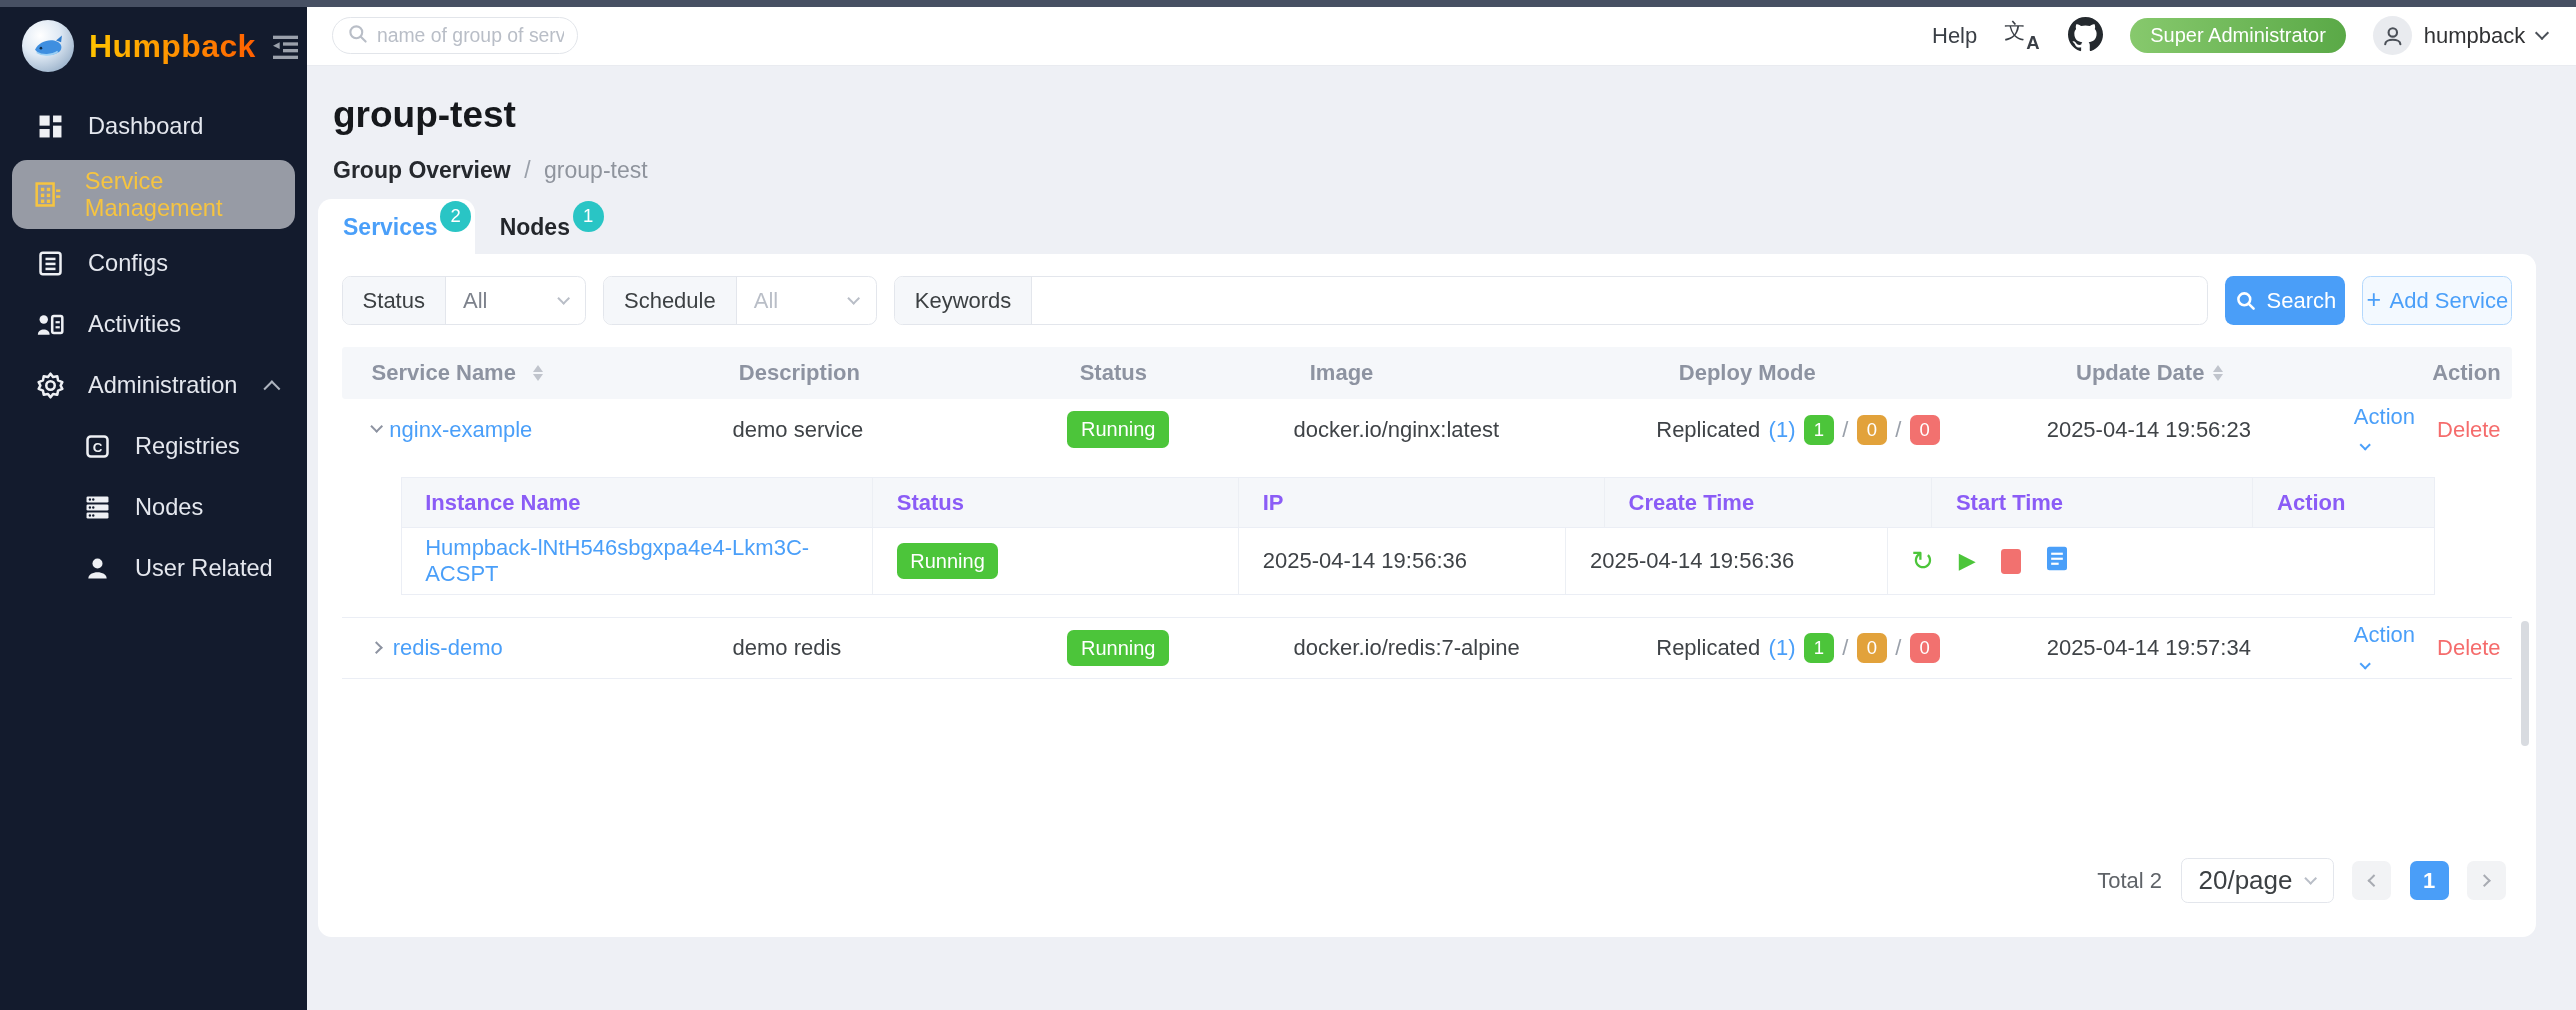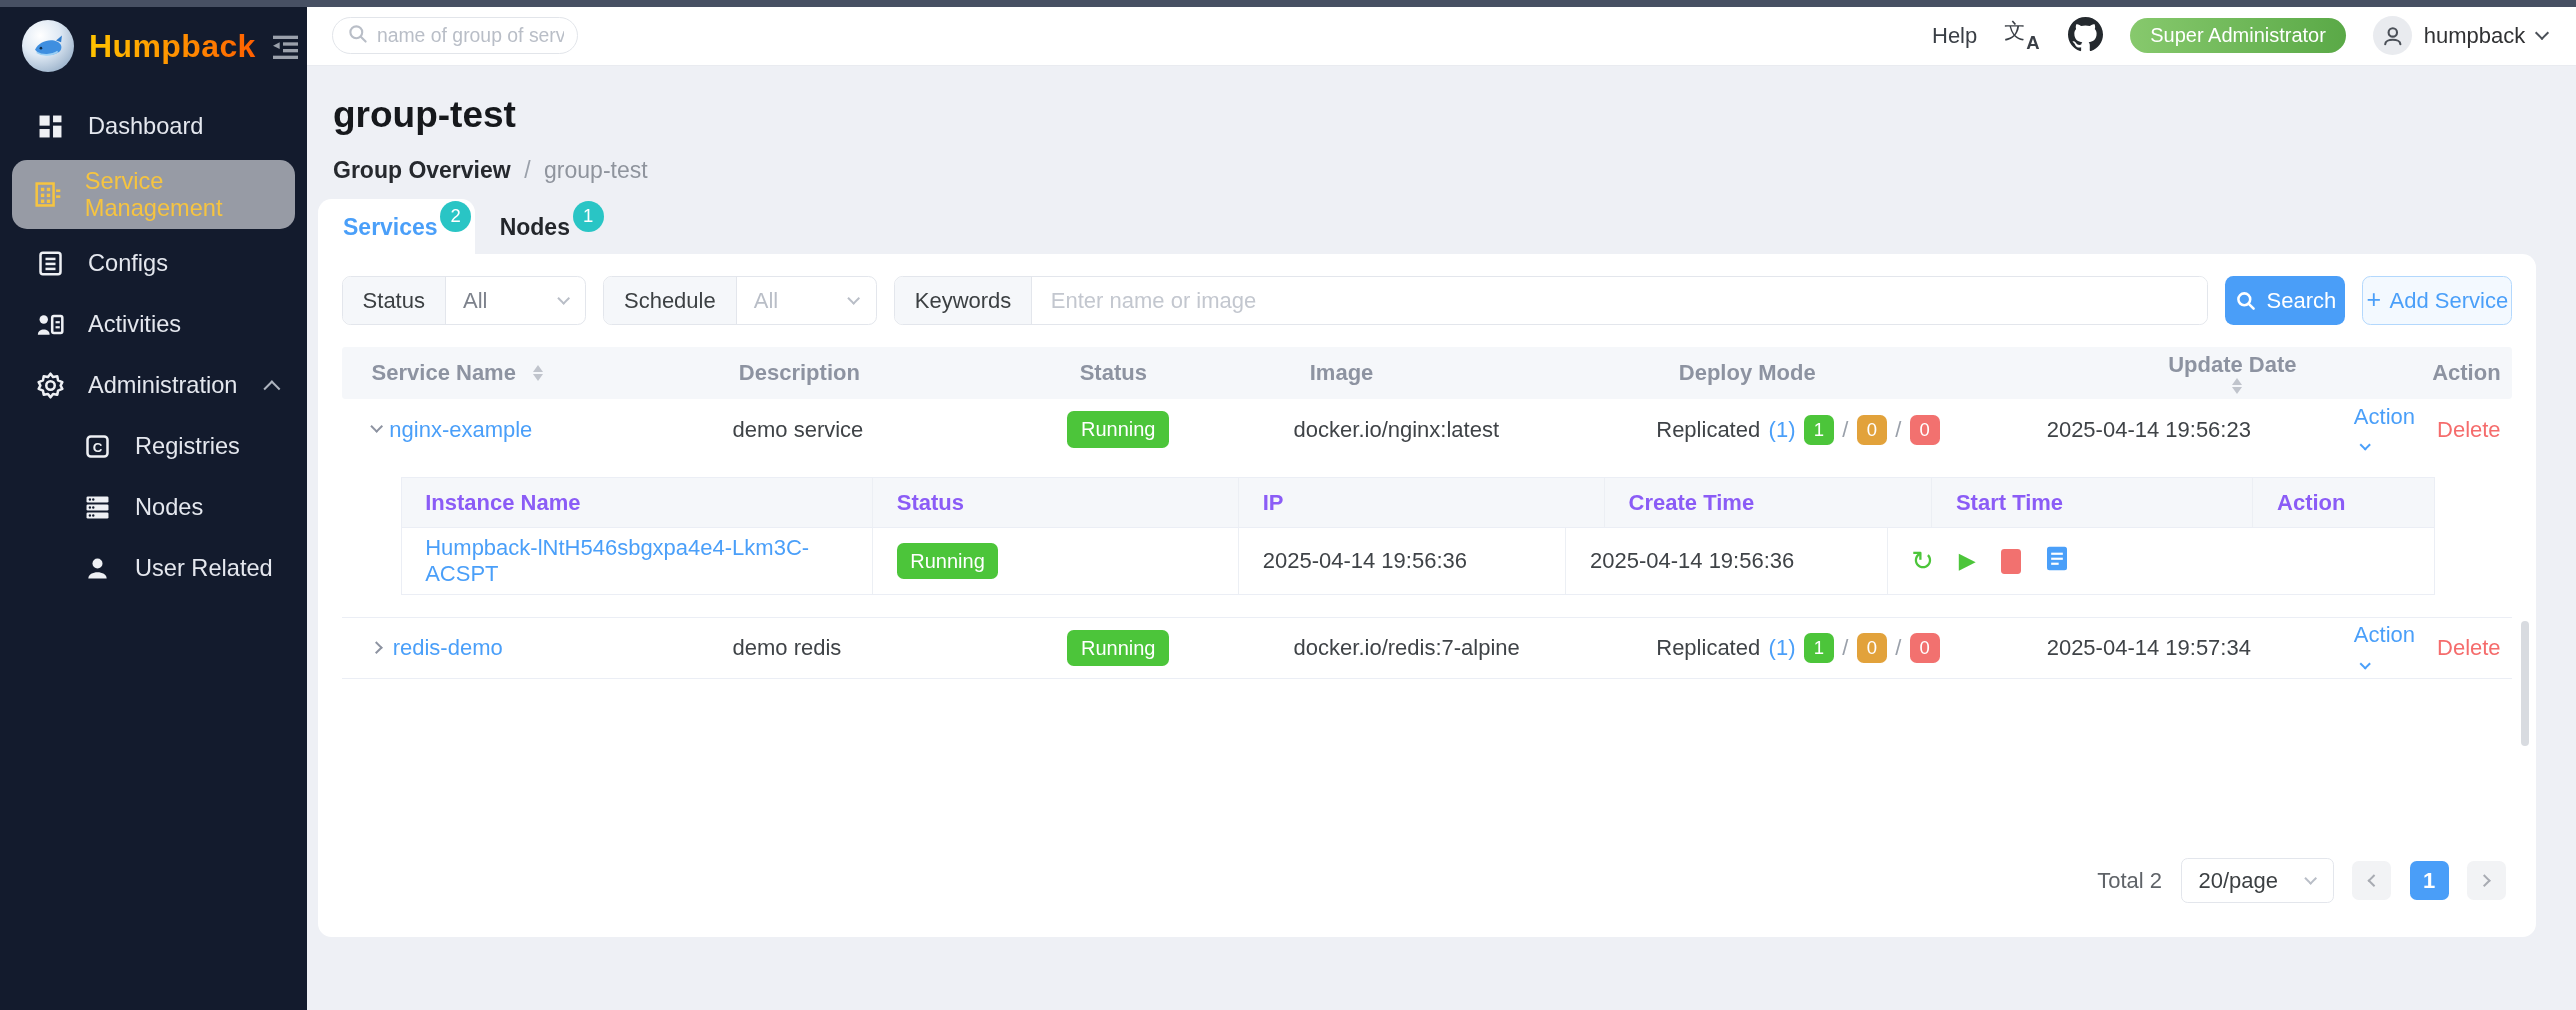--- a/index.html
+++ b/index.html
@@ -102,21 +102,21 @@
   .svc-table { margin-top:22px; font-size:22px; }
   .t-head { display:flex; align-items:center; height:52px; background:#f5f7fa; color:#8d93a1; font-weight:bold;
           border-radius:3.4px; }
   .t-row { display:flex; align-items:center; height:61px; color:#3f4347; }
   .t-row.bordered { border-bottom:0.8px solid #ebeef5; }
   .c-name   { width:18.3%; padding-left:30px; display:flex; align-items:center; gap:8.4px; }
   .c-desc   { width:15.7%; }
   .c-status { width:10.6%; }
   .c-image  { width:17.0%; }
   .c-deploy { width:18.3%; display:flex; align-items:center; gap:8.4px; }
-  .c-update { width:14.4%;flex-direction:column; }
+  .c-update { width:14.4%; }
   .c-action { flex:1; display:flex; align-items:center; gap:22px; justify-content:flex-end; padding-right:11.8px; }
   .sort { display:inline-flex; flex-direction:column; gap:2.5px; margin-left:8.4px; }
   .sort i { width:0; height:0; border-left:5.9px solid transparent; border-right:5.9px solid transparent; display:block; }
   .sort .up { border-bottom:7.6px solid #c0c4cc; }
   .sort .dn { border-top:7.6px solid #c0c4cc; }
   .link { color:#4a9ff9; cursor:pointer; }
   .danger { color:#f56c6c; cursor:pointer; }
   .row-chev { width:9.3px; height:9.3px; border-right:2.1px solid #8d93a1; border-bottom:2.1px solid #8d93a1; flex:0 0 auto; }
   .row-chev.open { transform:rotate(45deg); margin-top:-5px; }
   .row-chev.closed { transform:rotate(-45deg); margin-right:3.4px; }
@@ -140,21 +140,21 @@
   .ic-create { width:16.1%; } .ic-start { width:15.8%; } .ic-action { flex:1; gap:25px; }
   .icon-restart { color:#4cc53a; font-size:27px; line-height:1; cursor:pointer; }
   .icon-play { color:#4cc53a; font-size:22px; cursor:pointer; }
   .icon-stop { width:20px; height:25px; background:#f2716f; border-radius:3.4px; cursor:pointer; }
 
   
   .pagination { position:absolute; right:30px; bottom:34px; display:flex; align-items:center; gap:18.5px; }
   .pg-total { font-size:22px; color:#5f6368; }
   .pg-size { width:153px; height:45px; border:1.7px solid #e3e6ec; border-radius:6.7px; display:flex;
           align-items:center; justify-content:space-between; padding:0 17px; background:#fff; cursor:pointer; }
-  .pg-size .val { font-size:22px; color:#3c4043; }
+  .pg-size .val { font-size:26px; color:#3c4043; }
   .pg-btn { width:39px; height:39px; border-radius:6.7px; background:#f2f3f5; display:flex; align-items:center;
           justify-content:center; cursor:pointer; }
   .pg-btn .pchev { width:9.3px; height:9.3px; border-right:2.1px solid #a8abb2; border-bottom:2.1px solid #a8abb2; }
   .pchev.left { transform:rotate(135deg); margin-left:3.4px; }
   .pchev.right { transform:rotate(-45deg); margin-right:3.4px; }
   .pg-btn.active { background:#4a9ef8; color:#fff; font-size:22px; font-weight:bold; }
 </style>
 </head>
 <body>
 
@@ -352,21 +352,20 @@
     </div>
     <div class="igroup">
       <span class="ilabel">Schedule</span>
       <span class="iselect dim">
         <span class="val">All</span>
         <span class="sel-caret"></span>
       </span>
     </div>
     <div class="igroup kw">
       <span class="ilabel">Keywords</span>
-      <input type="text" placeholder="Enter name or image" style="">
     </div>
     <button class="btn-search">
       <svg width="22" height="22" viewBox="0 0 26 26">
         <circle cx="11" cy="11" r="7" fill="none" stroke="#ffffff" stroke-width="3"></circle>
         <line x1="16" y1="16" x2="22" y2="22" stroke="#ffffff" stroke-width="3" stroke-linecap="round"></line>
       </svg>
       <span>Search</span>
     </button>
     <button class="btn-add">
       <span class="plus">+</span>

